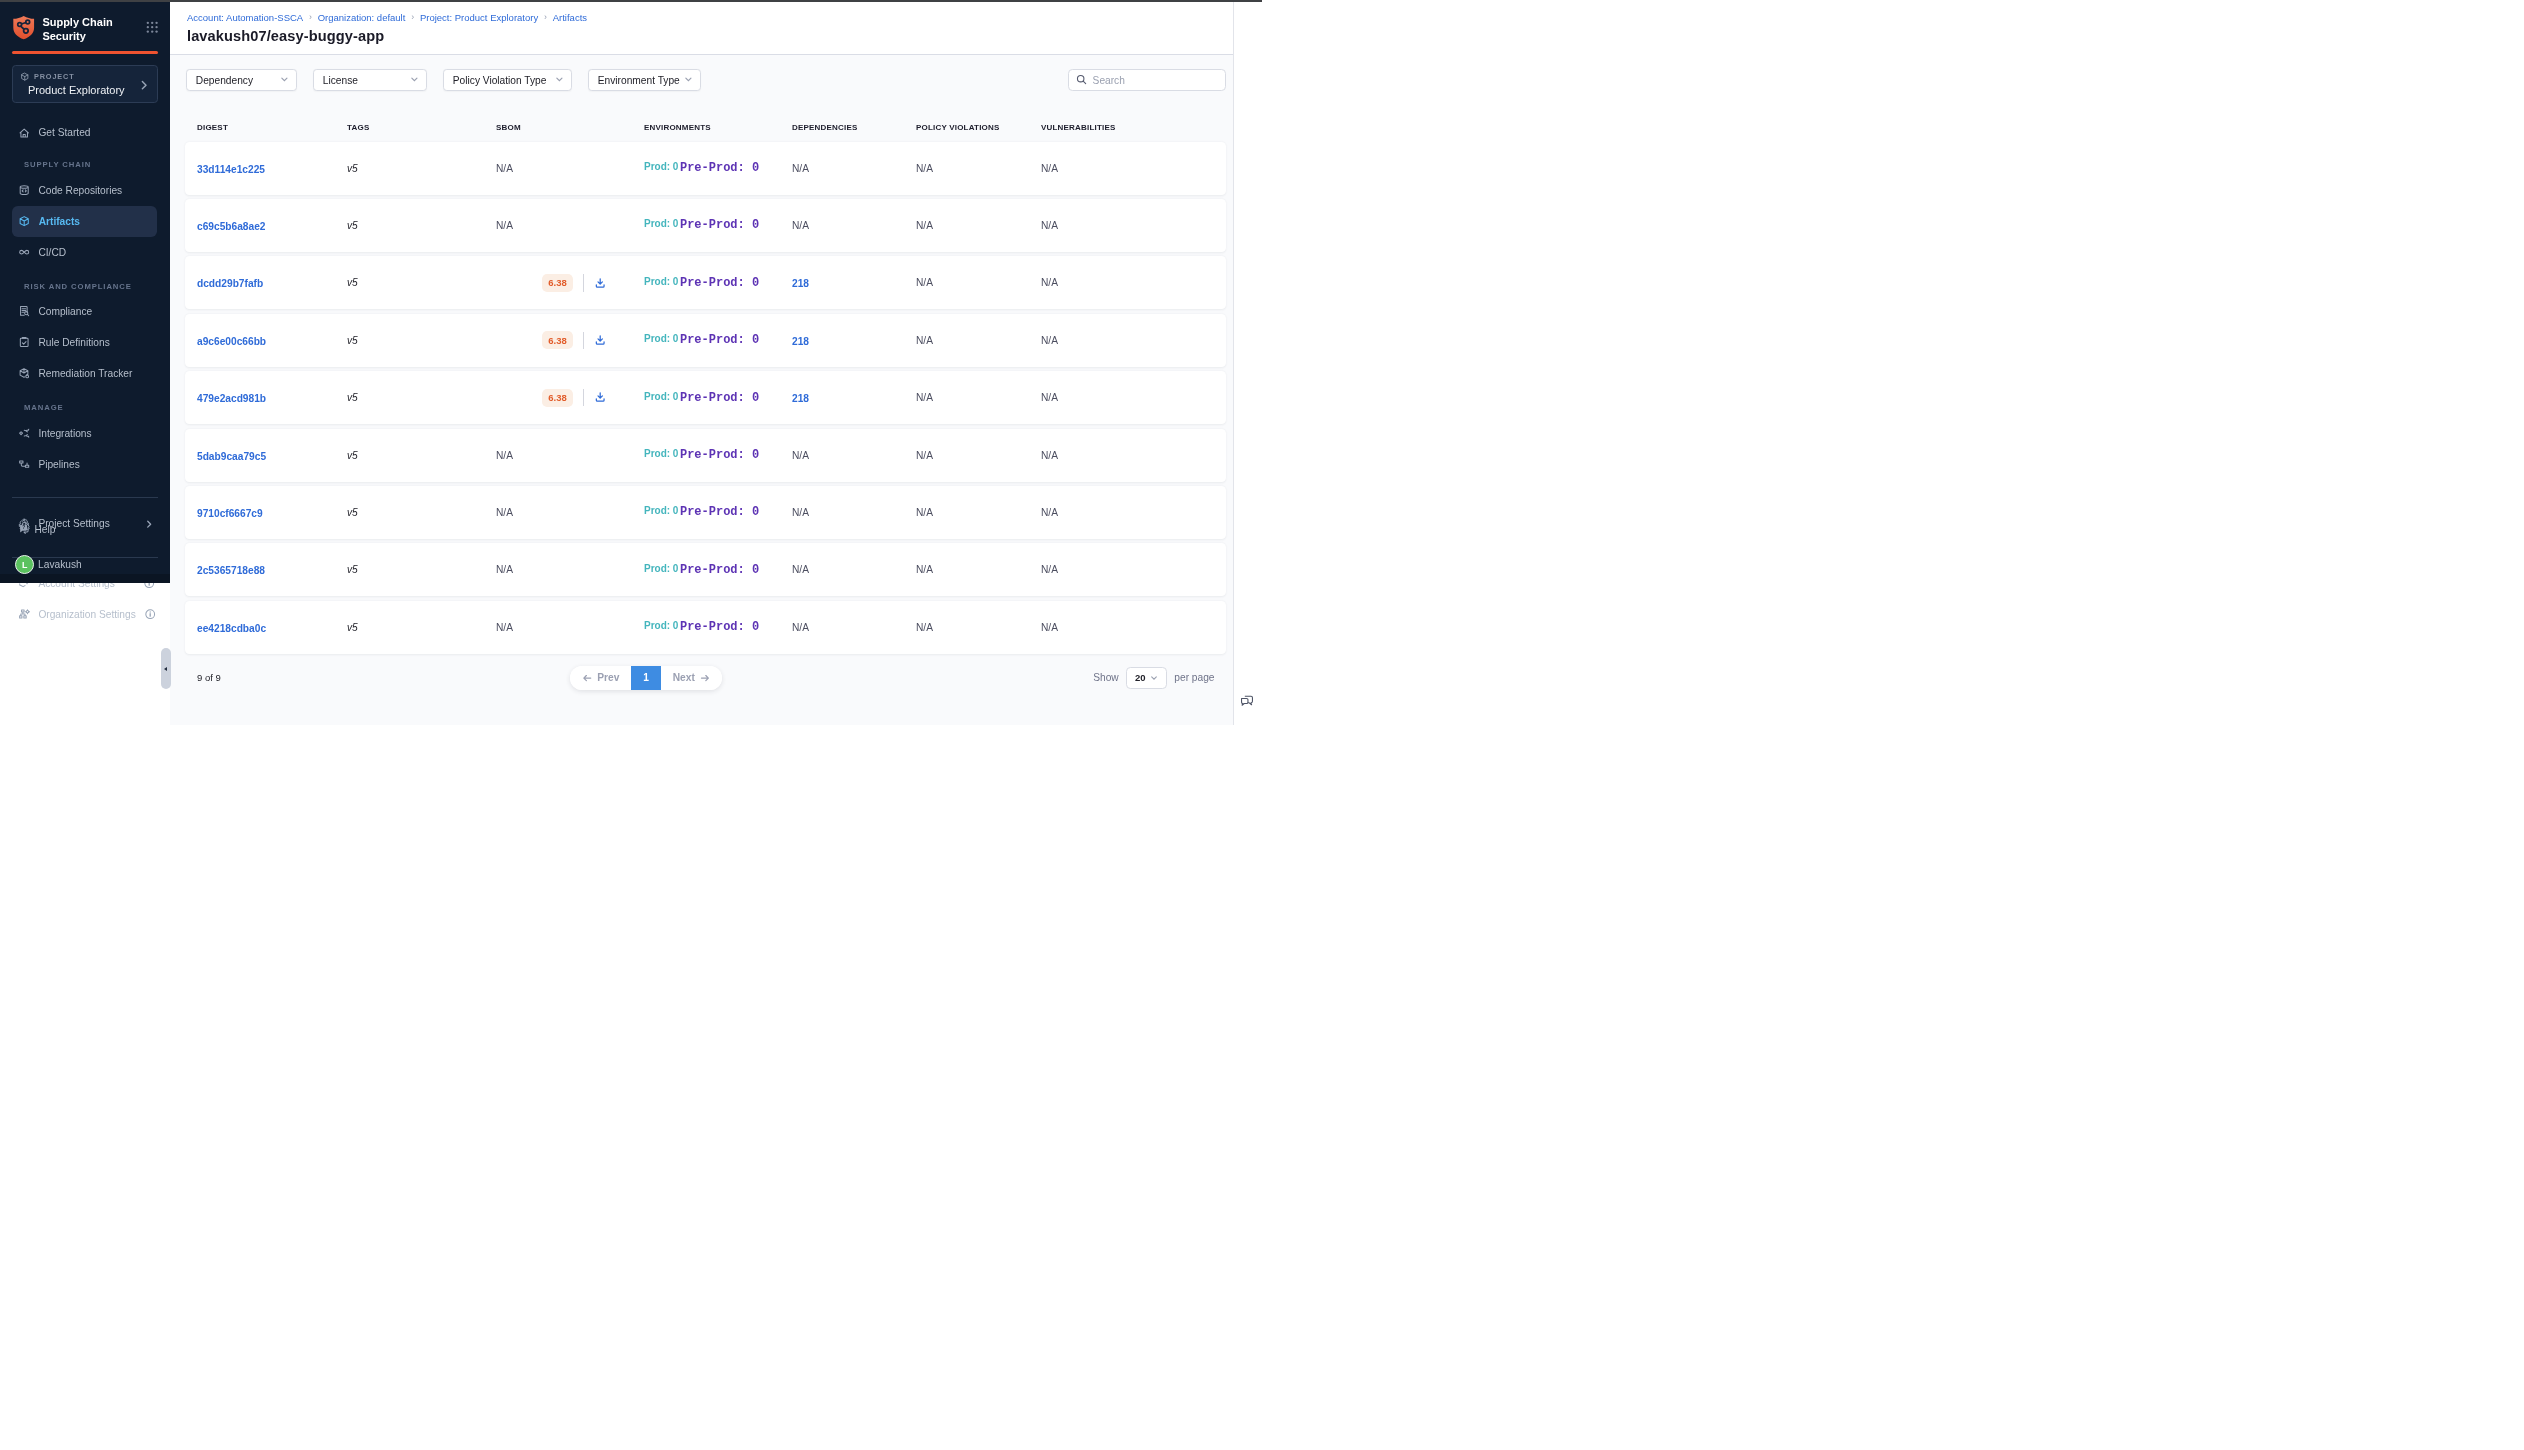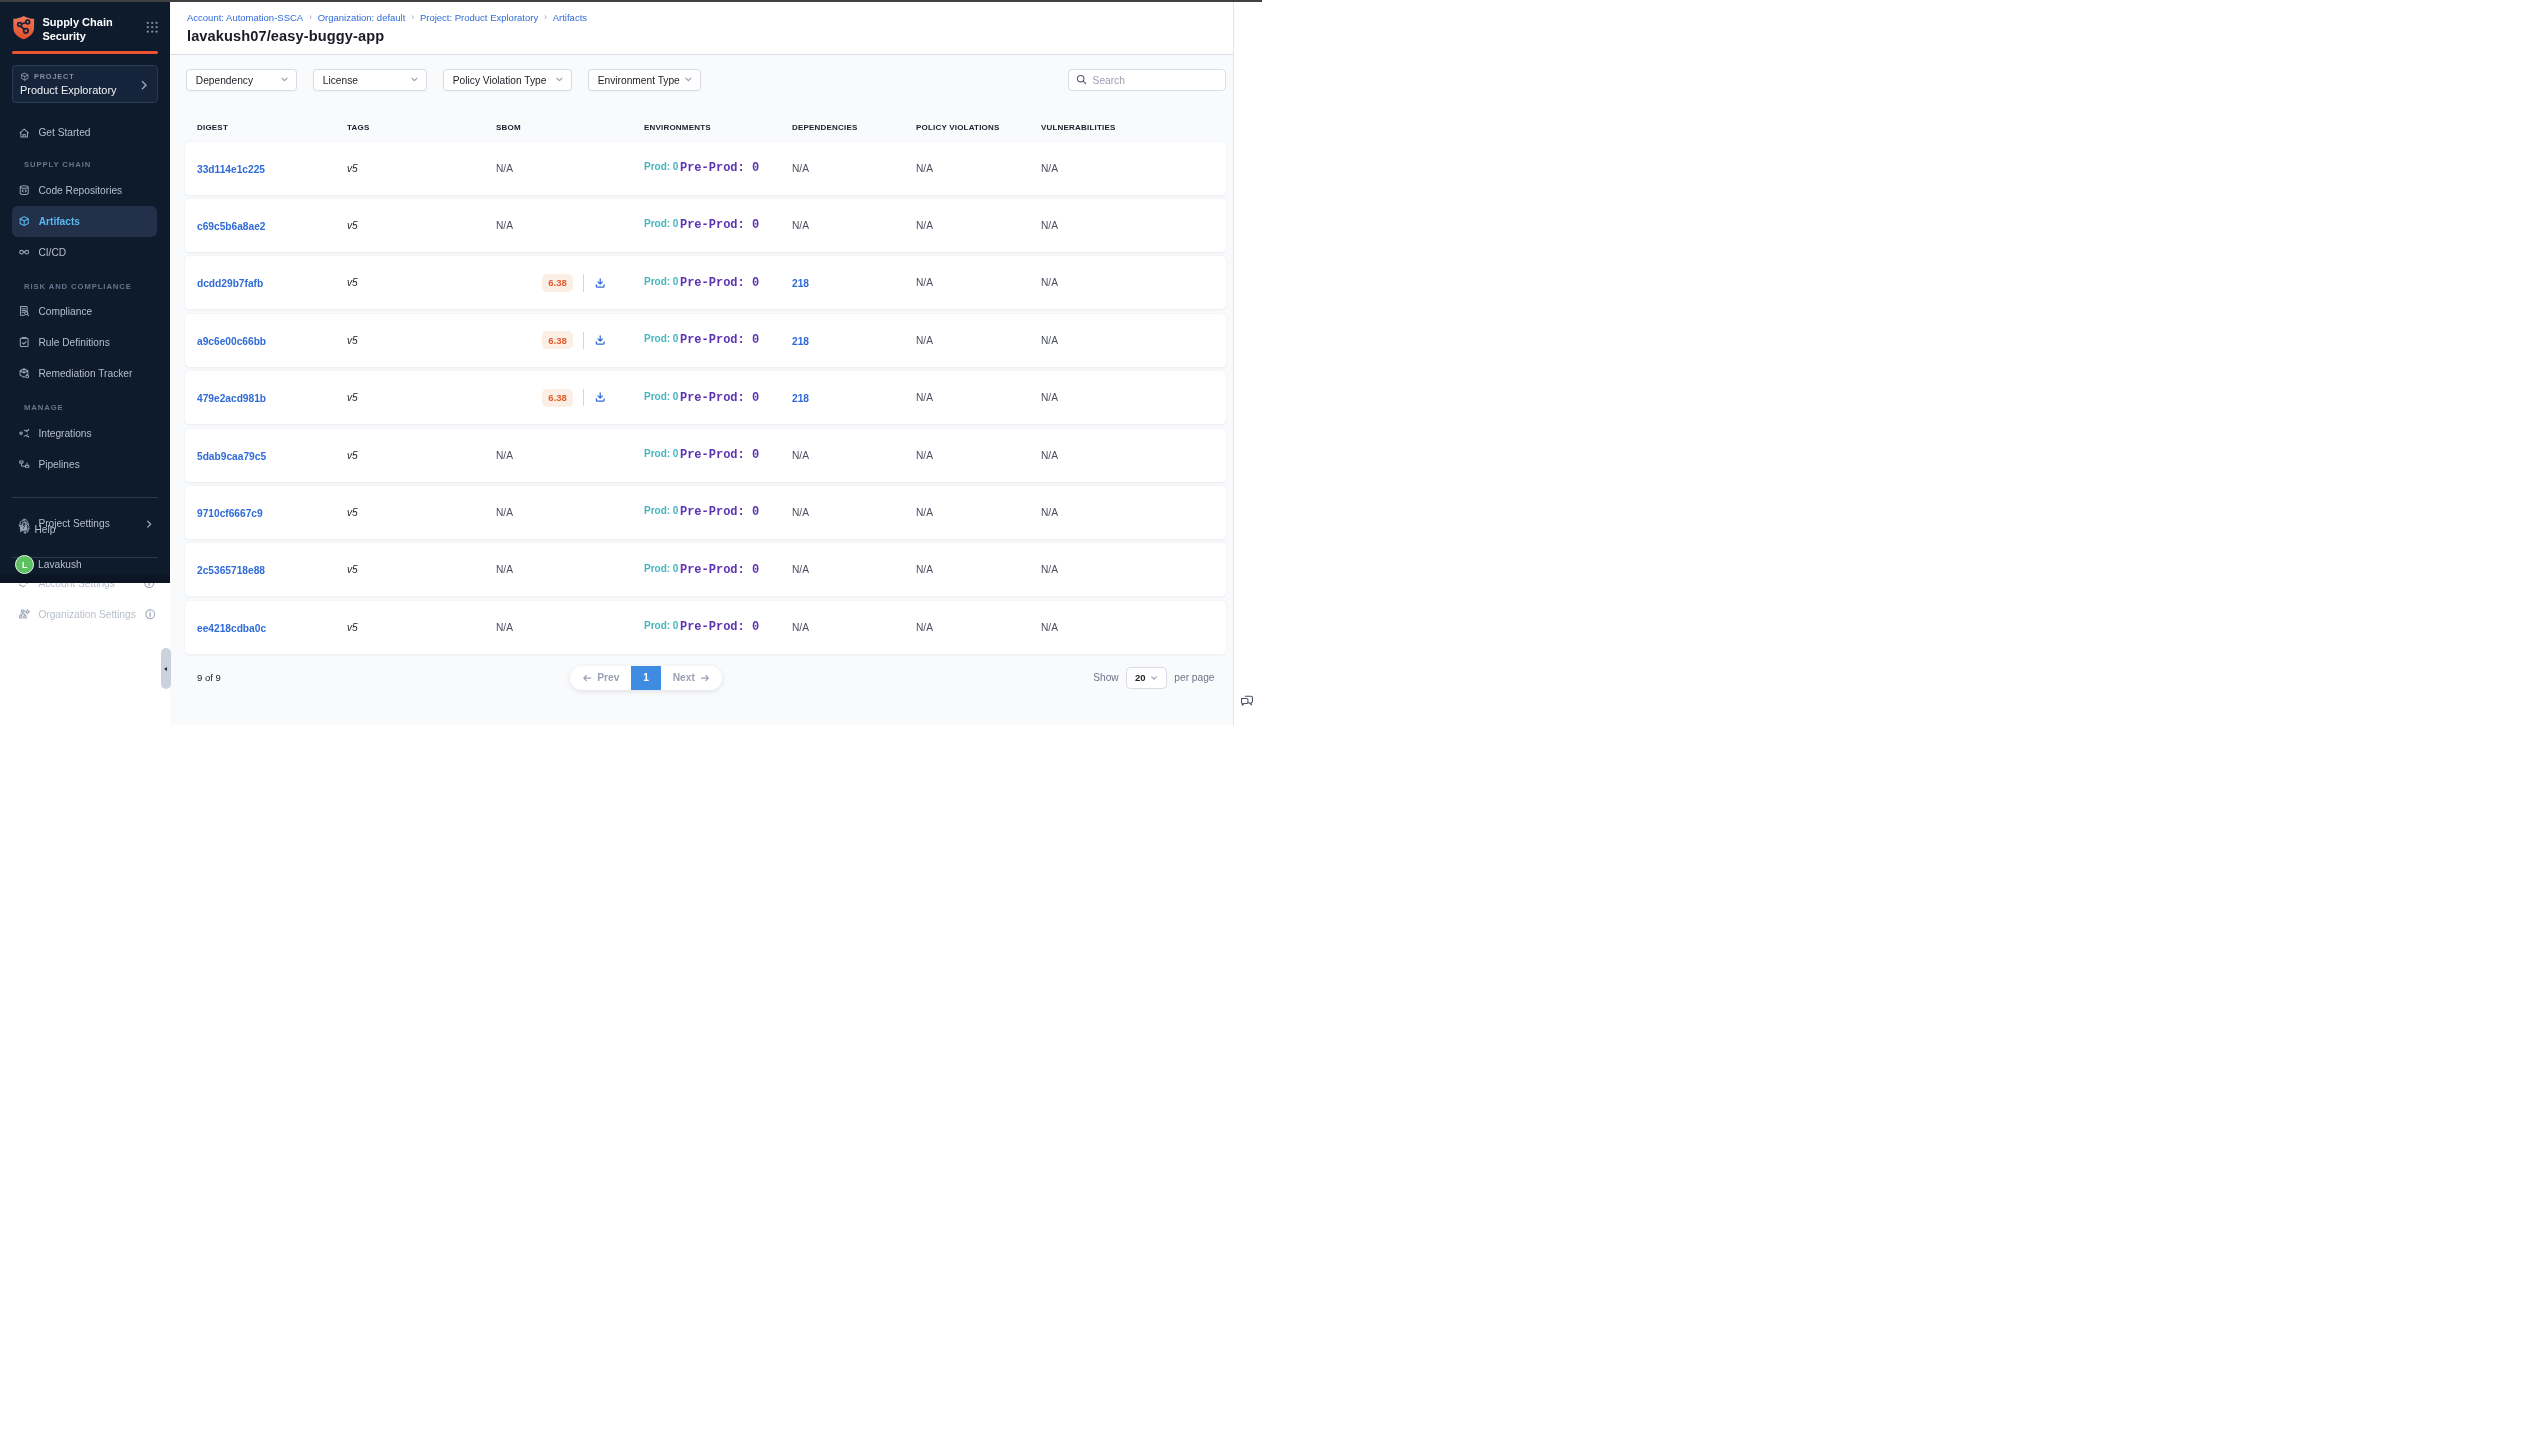--- a/index.html
+++ b/index.html
@@ -12,21 +12,21 @@
   .logo-row{display:flex;align-items:flex-start;padding:14.6px 10.2px 0 11.7px;position:relative;}
   .logo-shield{width:23.4px;height:25px;flex:0 0 auto;}
   .logo-title{margin-left:7.3px;color:#fff;font-size:11px;font-weight:700;line-height:14px;width:80px;}
   .grid-ic{position:absolute;right:11.7px;top:20.5px;width:12.4px;height:12.4px;}
   .orange-line{margin:8.8px 11.7px 0 11.7px;height:2.2px;background:#ee5330;border-radius:1.5px;}
 
   .project-card{margin:11.7px 11.7px 0 11.7px;height:38px;background:#15243a;border:0.7px solid #2c3c55;
     border-radius:3.7px;position:relative;padding:5.8px 7.3px;box-sizing:border-box;cursor:pointer;}
   .project-label-row{display:flex;align-items:center;gap:4.4px;color:#8590a3;font-size:7.3px;
     font-weight:700;letter-spacing:0.9px;}
-  .project-name{margin-top:2.9px;color:#eef1f5;font-size:11px;}
+  .project-name{margin-top:2.9px;color:#eef1f5;font-size:11px;margin-left:8px;}
   .project-chevron{position:absolute;right:7.3px;top:13px;width:10.2px;height:10.2px;}
 
   nav.side-nav{margin-top:14px;}
   .nav-item{display:flex;align-items:center;height:31px;padding-left:18px;gap:8px;cursor:pointer;
     color:#b6bfcc;font-size:10.2px;font-weight:500;}
   .nav-item .lbl{white-space:nowrap;}
   .nav-item.active{margin:0 13px 0 11.7px;padding-left:6.6px;background:#223049;border-radius:5.8px;
     color:#57b9f1;font-weight:600;}
   .nav-item.active .ic svg{stroke:#57b9f1;}
   .nav-section{margin:11.7px 0 0 24px;height:14.6px;color:#66748c;font-size:7.7px;font-weight:600;

